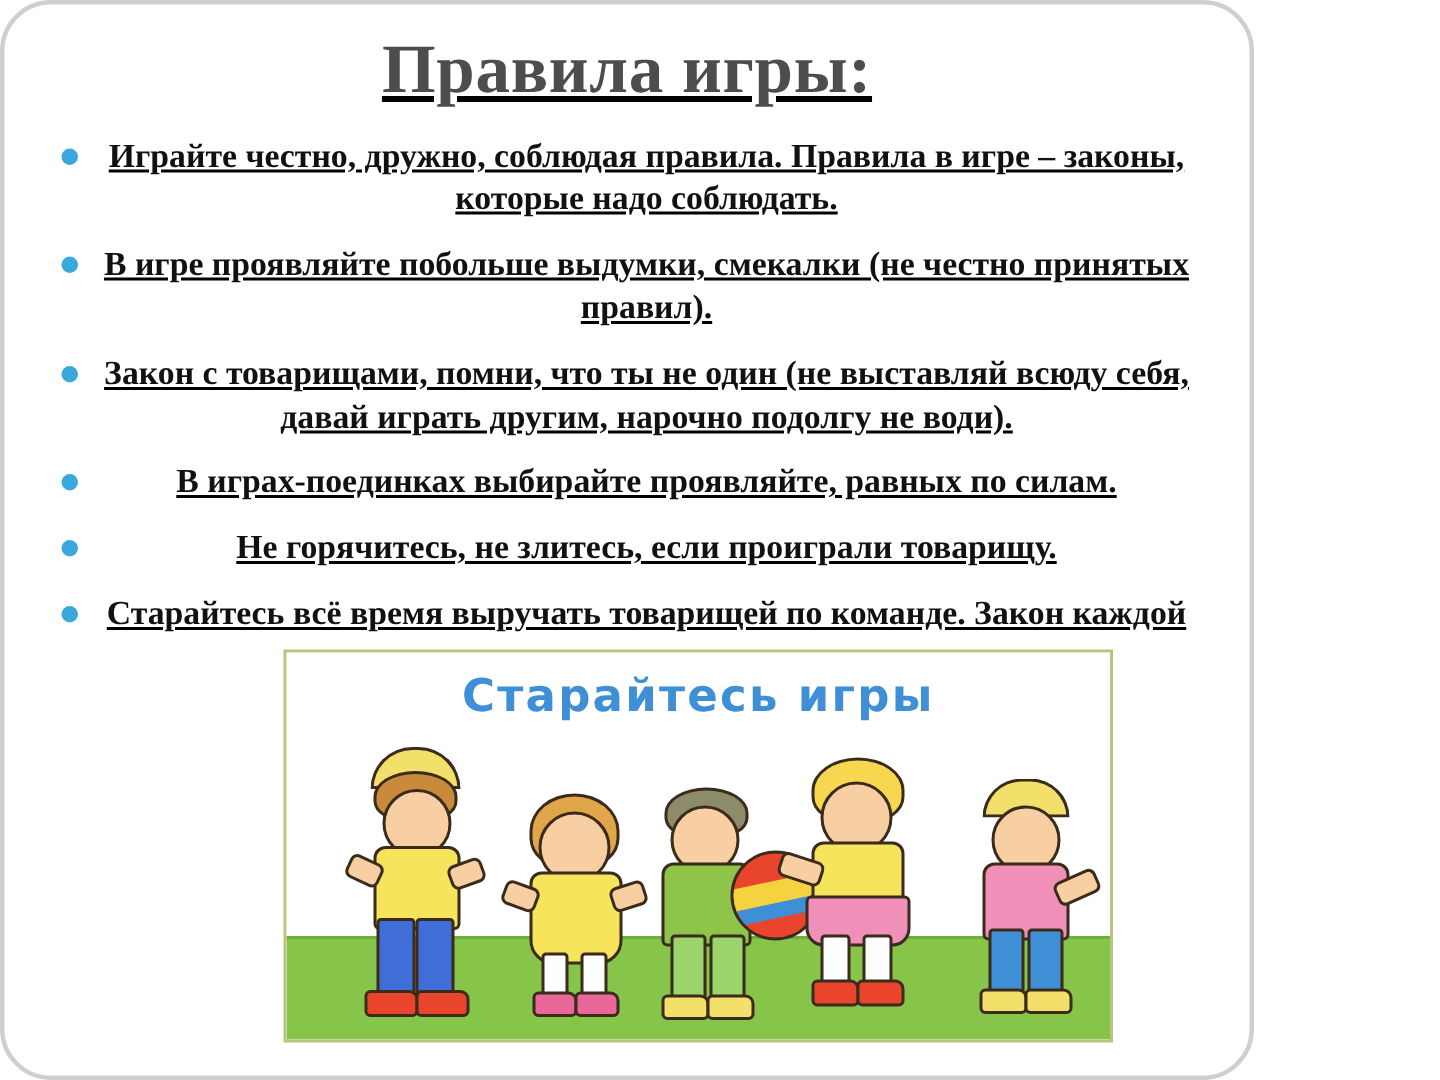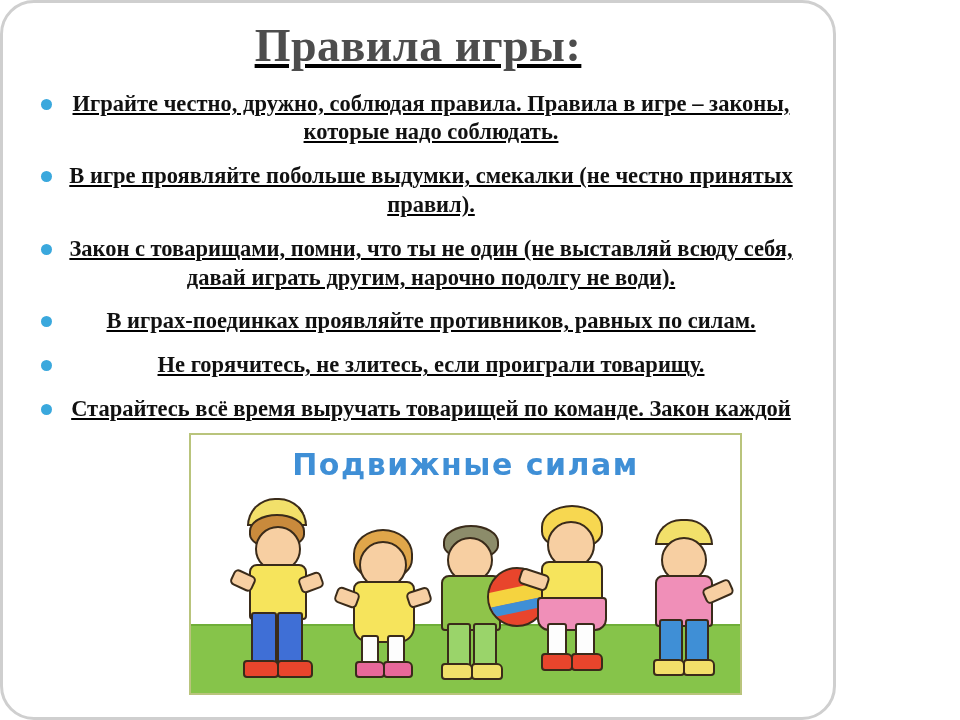--- a/index.html
+++ b/index.html
@@ -187,37 +187,37 @@
     <li class="rule-item">
       <span class="bullet"></span>
       <span>В игре проявляйте побольше выдумки, смекалки (не честно принятых правил).</span>
     </li>
     <li class="rule-item">
       <span class="bullet"></span>
       <span>Закон с товарищами, помни, что ты не один (не выставляй всюду себя, давай играть другим, нарочно подолгу не води).</span>
     </li>
     <li class="rule-item">
       <span class="bullet"></span>
-      <span>В играх-поединках проявляйте противников, равных по силам.</span>
+      <span>В играх-поединках выбирайте проявляйте, равных по силам.</span>
     </li>
     <li class="rule-item">
       <span class="bullet"></span>
       <span>Не горячитесь, не злитесь, если проиграли товарищу.</span>
     </li>
     <li class="rule-item">
       <span class="bullet"></span>
       <span>Старайтесь всё время выручать товарищей по команде. Закон каждой команды в игре: один за всех и все за одного.</span>
     </li>
   </ul>
 
   <div class="picture-frame">
     <div class="pic-sky"></div>
     <div class="pic-grass"></div>
 
-    <div class="pic-caption">Подвижные силам</div>
+    <div class="pic-caption">Старайтесь игры</div>
 
     <div class="kid" style="left:28px; width:110px; height:185px;">
       <div class="cap" style="left:28px; top:2px; width:56px; height:24px;"></div>
       <div class="hair" style="left:30px; top:18px; width:52px; height:30px; background:#c98a3c;"></div>
       <div class="head" style="left:36px; top:30px; width:42px; height:42px;"></div>
       <div class="body" style="left:30px; top:68px; width:54px; height:52px; background:#f6e45c;"></div>
       <div class="arm" style="left:12px; top:76px; width:20px; height:13px; transform:rotate(25deg);"></div>
       <div class="arm" style="left:80px; top:78px; width:20px; height:13px; transform:rotate(-20deg);"></div>
       <div class="leg" style="left:32px; top:116px; width:22px; height:52px; background:#3f6fd6;"></div>
       <div class="leg" style="left:58px; top:116px; width:22px; height:52px; background:#3f6fd6;"></div>

